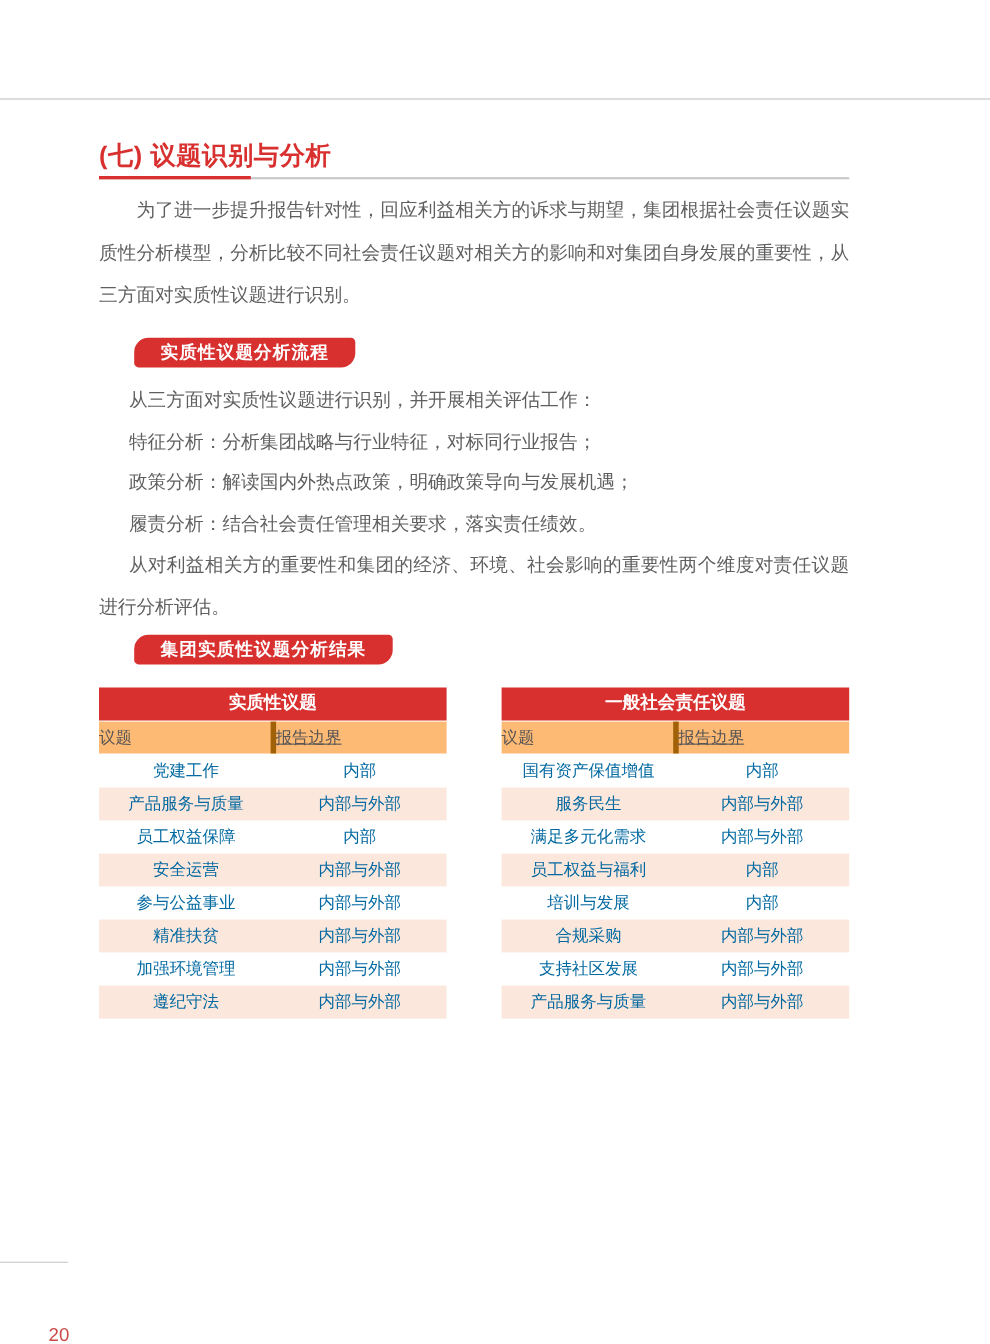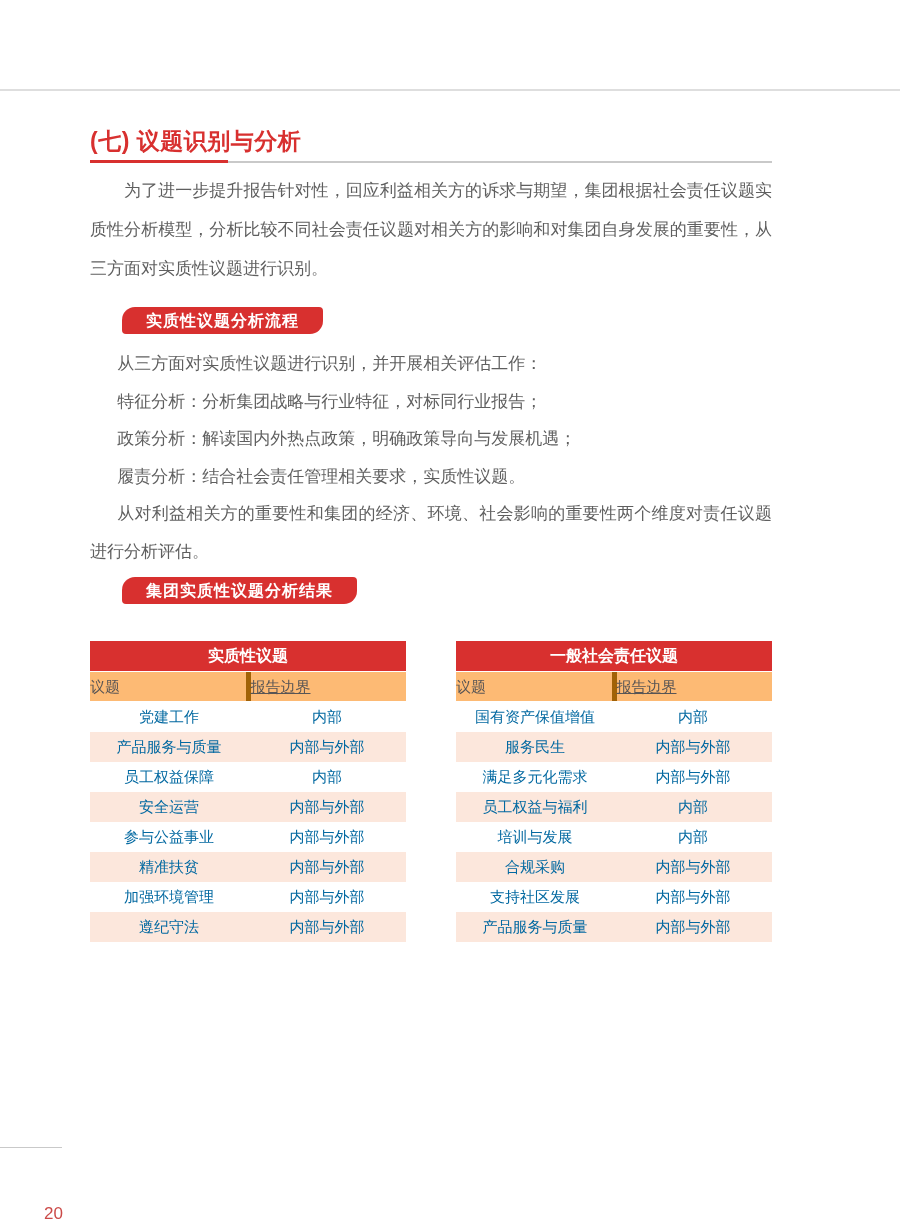--- a/index.html
+++ b/index.html
@@ -43,21 +43,21 @@
     background: #d8302f; color: #ffffff;
     font-size: 16px; font-weight: bold; letter-spacing: 1px;
     border-radius: 13px 4px 13px 4px;
   }
   .badge.second { margin-top: 7px; }
   .flow { margin-top: 11px; }
   .flow p {
     font-size: 17px; line-height: 37.5px; color: #5f5f5f;
     text-indent: 1.6em; text-align: justify;
   }
-  .tables { display: flex; gap: 50px; margin-top: 37px; }
+  .tables { display: flex; gap: 50px; margin-top: 21px; }
   .tbl { flex: 1; }
   .tbl-title {
     height: 30px; line-height: 30px;
     background: #d8302f; color: #ffffff;
     font-size: 16px; font-weight: bold;
     text-align: center; margin-bottom: 1px;
   }
   .tbl-cols {
     display: flex; height: 29px; line-height: 29px;
     background: #fdba74; color: #585555;
@@ -96,21 +96,21 @@
   </div>
 
   <p class="intro">为了进一步提升报告针对性，回应利益相关方的诉求与期望，集团根据社会责任议题实质性分析模型，分析比较不同社会责任议题对相关方的影响和对集团自身发展的重要性，从三方面对实质性议题进行识别。</p>
 
   <div class="badge">实质性议题分析流程</div>
 
   <div class="flow" id="flow-lines">
       <p>从三方面对实质性议题进行识别，并开展相关评估工作：</p>
       <p>特征分析：分析集团战略与行业特征，对标同行业报告；</p>
       <p>政策分析：解读国内外热点政策，明确政策导向与发展机遇；</p>
-      <p>履责分析：结合社会责任管理相关要求，实质性议题。</p>
+      <p>履责分析：结合社会责任管理相关要求，落实责任绩效。</p>
       <p>从对利益相关方的重要性和集团的经济、环境、社会影响的重要性两个维度对责任议题进行分析评估。</p>
     </div>
 
   <div class="badge second">集团实质性议题分析结果</div>
 
   <div class="tables">
     <div class="tbl">
         <div class="tbl-title">实质性议题</div>
         <div class="tbl-cols">
           <div class="c">议题</div>

